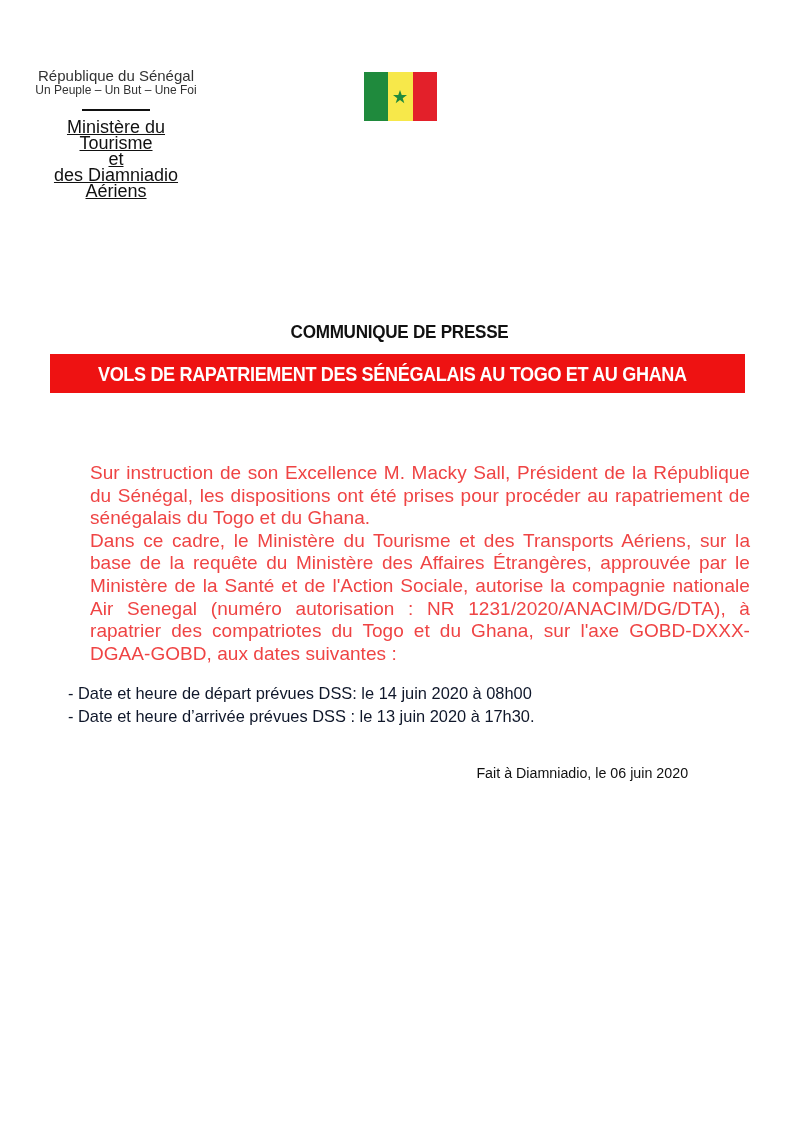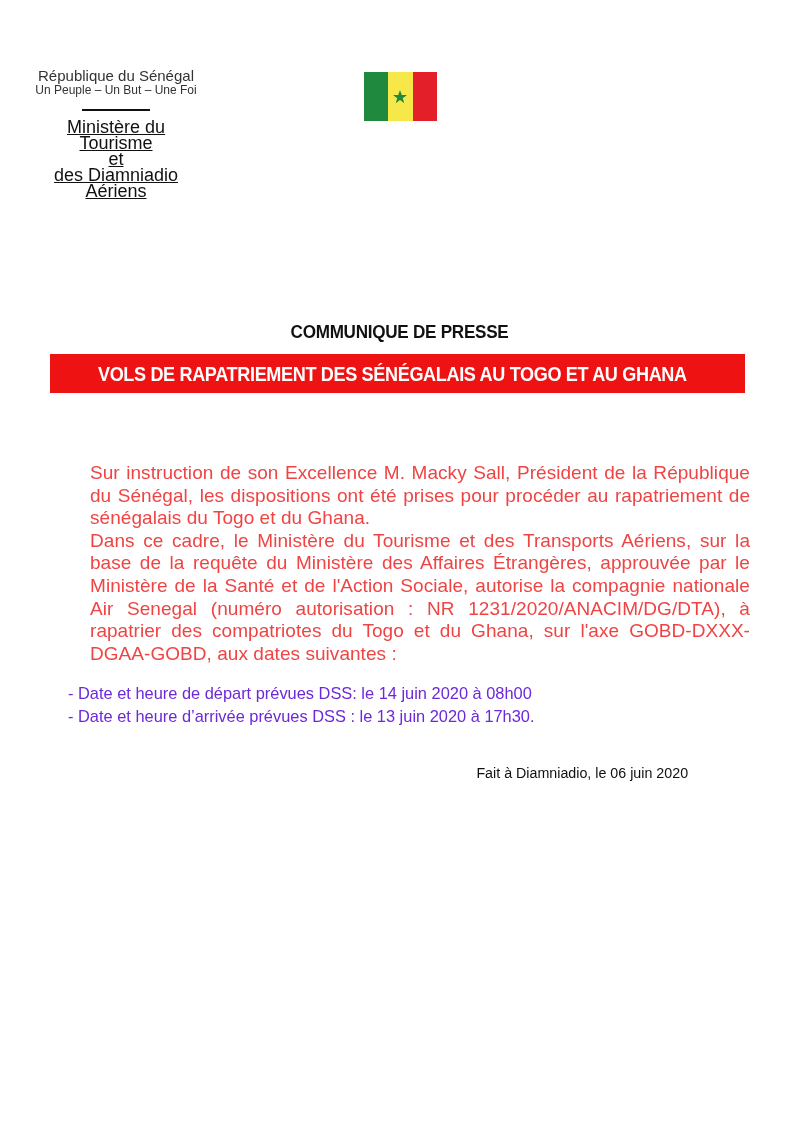--- a/index.html
+++ b/index.html
@@ -111,21 +111,21 @@
     .body-text p {
       margin: 0;
     }
     .list {
       position: absolute;
       left: 68px;
       top: 682px;
       width: 660px;
       font-size: 16.4px;
       line-height: 22.6px;
-      color: #6d28d9;
+      color: #0f172a;
       margin: 0;
       padding: 0;
       list-style: none;
     }
     .signature {
       position: absolute;
       right: 111px;
       top: 764px;
       font-size: 15.5px;
       color: #111;

